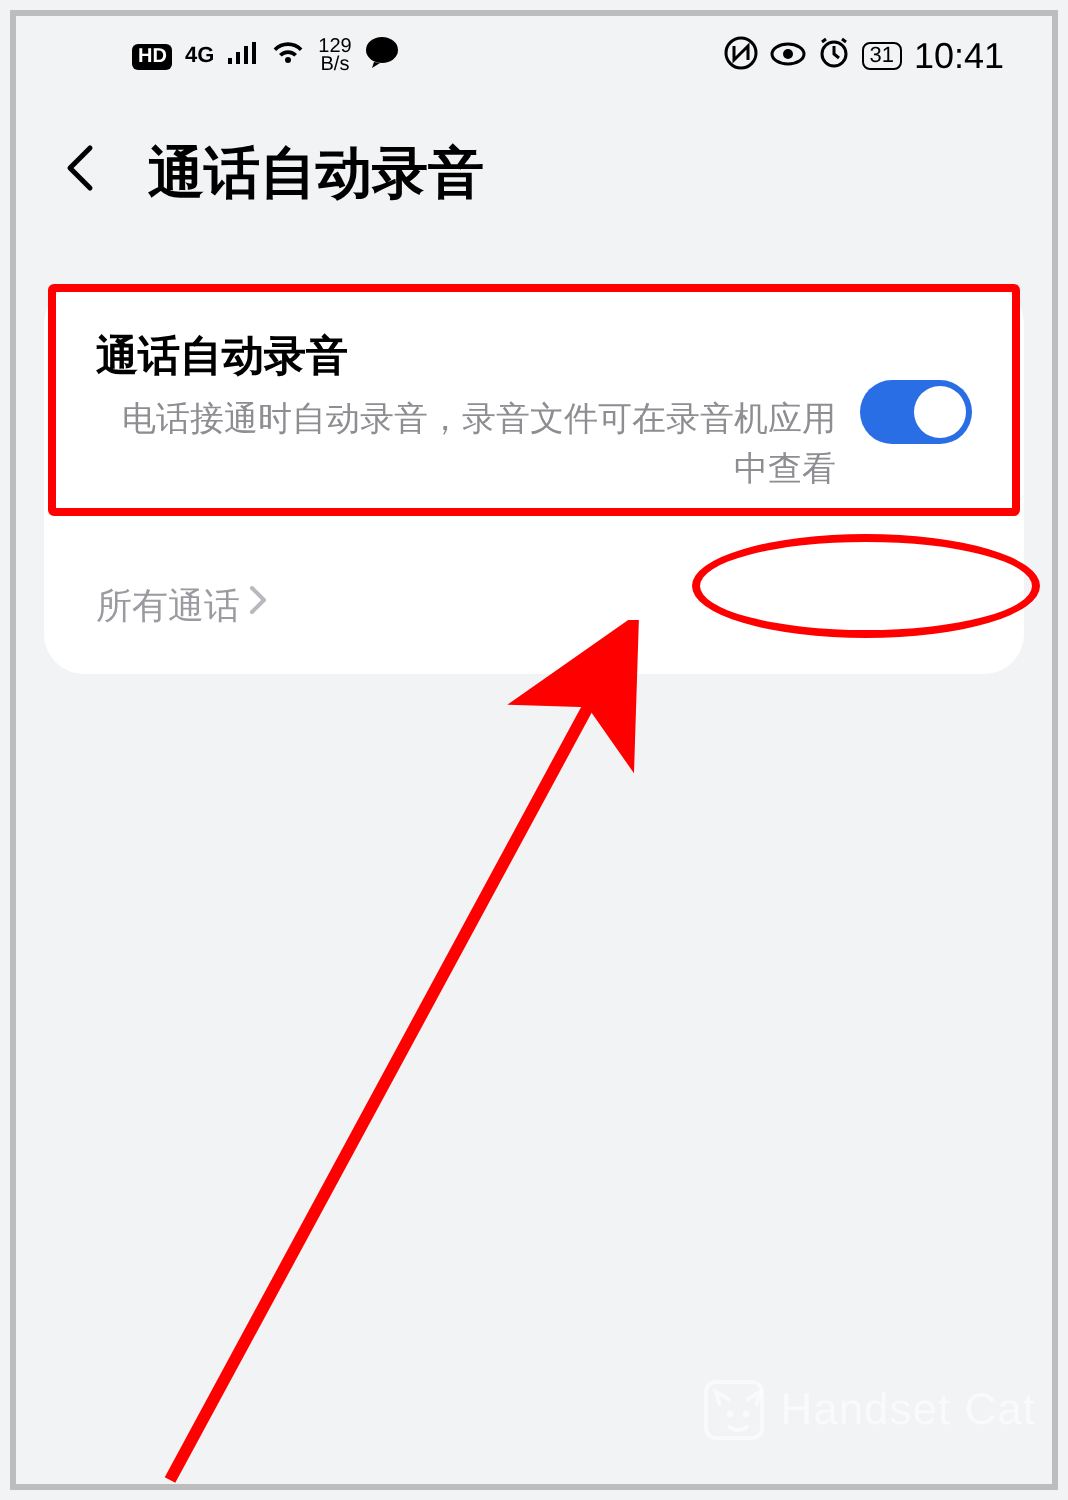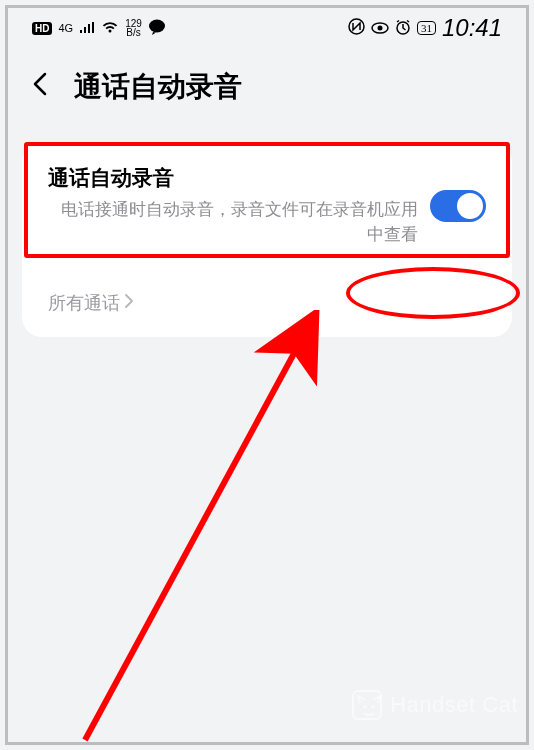--- a/index.html
+++ b/index.html
@@ -19,39 +19,39 @@
     z-index: 50;
   }
   .status-bar {
     height: 46px;
     display: flex;
     align-items: center;
     justify-content: space-between;
     padding: 10px 32px 0 32px;
     font-size: 15px;
     color: #000;
+    margin-left: 34px;
   }
   .status-left { display: flex; align-items: center; gap: 6px; }
   .status-right { display: flex; align-items: center; gap: 6px; font-weight: 500; }
   .hd-badge {
     background: #000;
     color: #fff;
     font-size: 10px;
     font-weight: bold;
     padding: 1px 3px;
     border-radius: 3px;
   }
   .net-rate { font-size: 10px; line-height: 9px; text-align: center; }
   .battery-badge {
     border: 1.5px solid #000;
     border-radius: 4px;
     padding: 0 3px;
     font-size: 11px;
     position: relative;
-    font-family: Liberation Serif, serif;
   }
   .header {
     display: flex;
     align-items: center;
     padding: 22px 28px 18px 28px;
   }
   .back-arrow { font-size: 28px; margin-right: 20px; font-weight: 300; }
   .page-title { font-size: 28px; font-weight: 600; color: #000; }
   .card {
     background: #fff;
@@ -130,21 +130,21 @@
   }
 </style>
 </head>
 <body>
 
 <div class="border-frame"></div>
 
 <div class="status-bar">
   <div class="status-left">
     <span class="hd-badge">HD</span>
-    <span style="font-size:11px;font-weight:normal;">4G</span>
+    <span style="font-size:11px;font-weight:bold;">4G</span>
     <span>
       <svg width="16" height="12">
           <path d="M1 11h2V8H1zM5 11h2V5H5zM9 11h2V2H9zM13 11h2V0h-2z" fill="#000"></path>
         </svg>
     </span>
     <span>
       <svg width="18" height="13">
           <path d="M9 11.5a1.5 1.5 0 100-3 1.5 1.5 0 000 3zM4.5 7a6.3 6.3 0 019 0l-1.3 1.3a4.5 4.5 0 00-6.4 0zM1.8 4.2a10 10 0 0114.4 0l-1.3 1.3a8.2 8.2 0 00-11.8 0z" fill="#000"></path>
         </svg>
     </span>
@@ -172,21 +172,21 @@
           <circle cx="9" cy="6" r="2.5" fill="#000"></circle>
         </svg>
     </span>
     <span>
       <svg width="16" height="16">
           <circle cx="8" cy="9" r="6" fill="none" stroke="#000" stroke-width="1.5"></circle>
           <path d="M8 5v4l2.5 2M2 3l2-1.5M14 3l-2-1.5" fill="none" stroke="#000" stroke-width="1.5"></path>
         </svg>
     </span>
     <span class="battery-badge">31</span>
-    <span style="font-size:24px;font-style:italic;">10:41</span>
+    <span style="font-size:18px;">10:41</span>
   </div>
 </div>
 
 <div class="header">
   <span class="back-arrow">
     <svg width="26" height="26">
         <path d="M17 3l-10 10 10 10" fill="none" stroke="#000" stroke-width="2.5" stroke-linecap="round" stroke-linejoin="round"></path>
       </svg>
   </span>
   <span class="page-title">通话自动录音</span>

